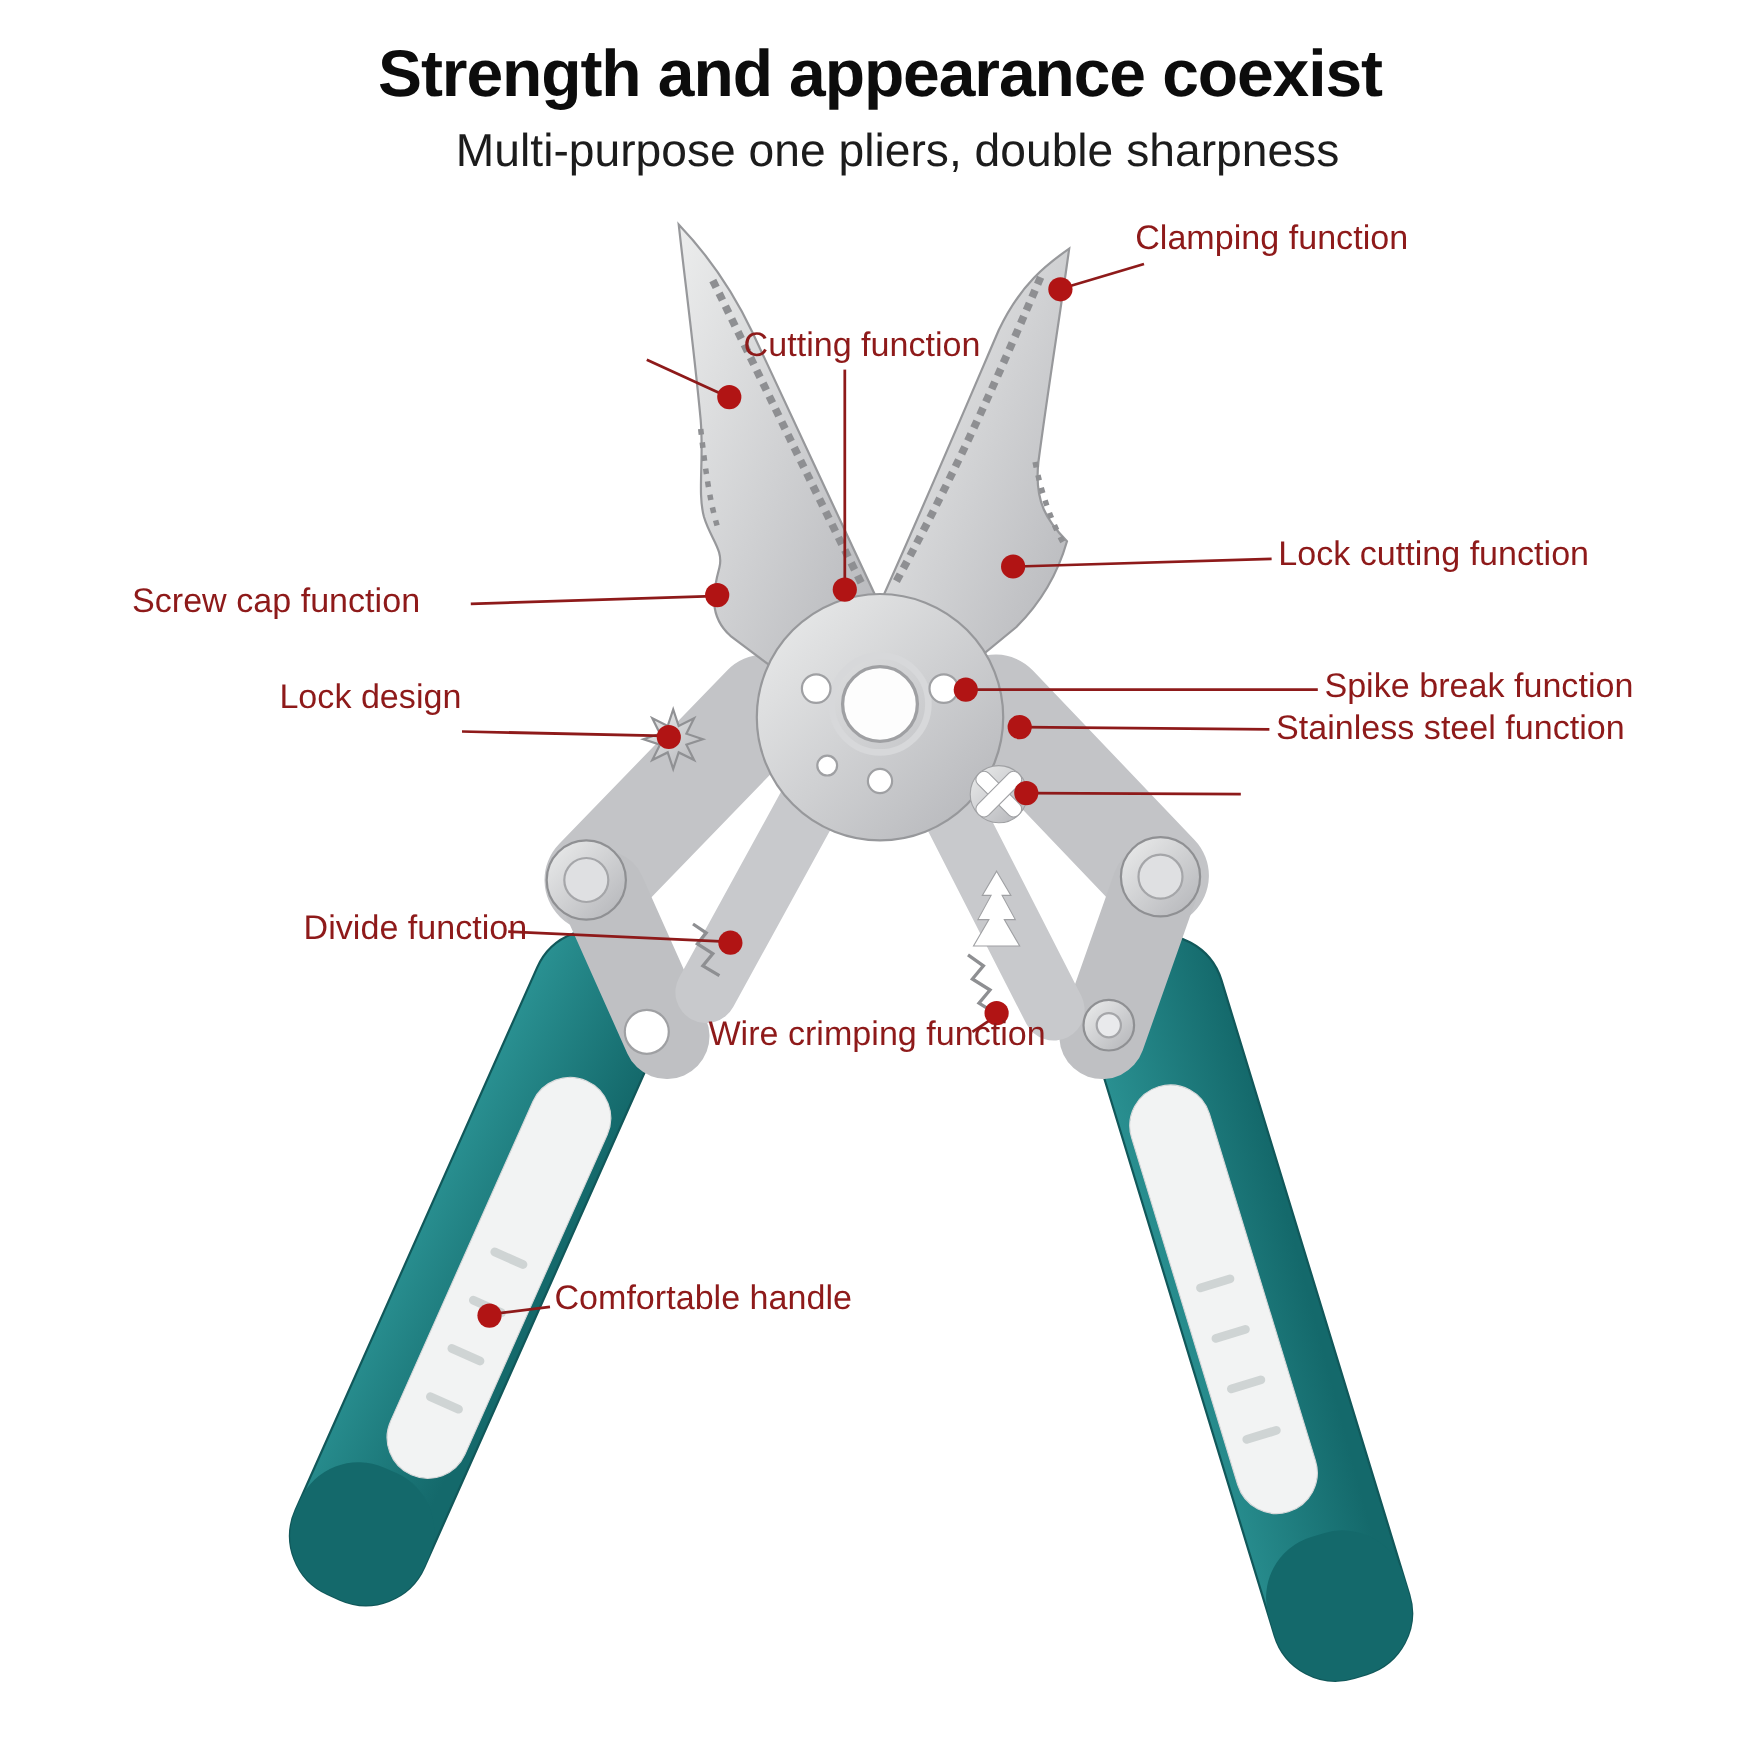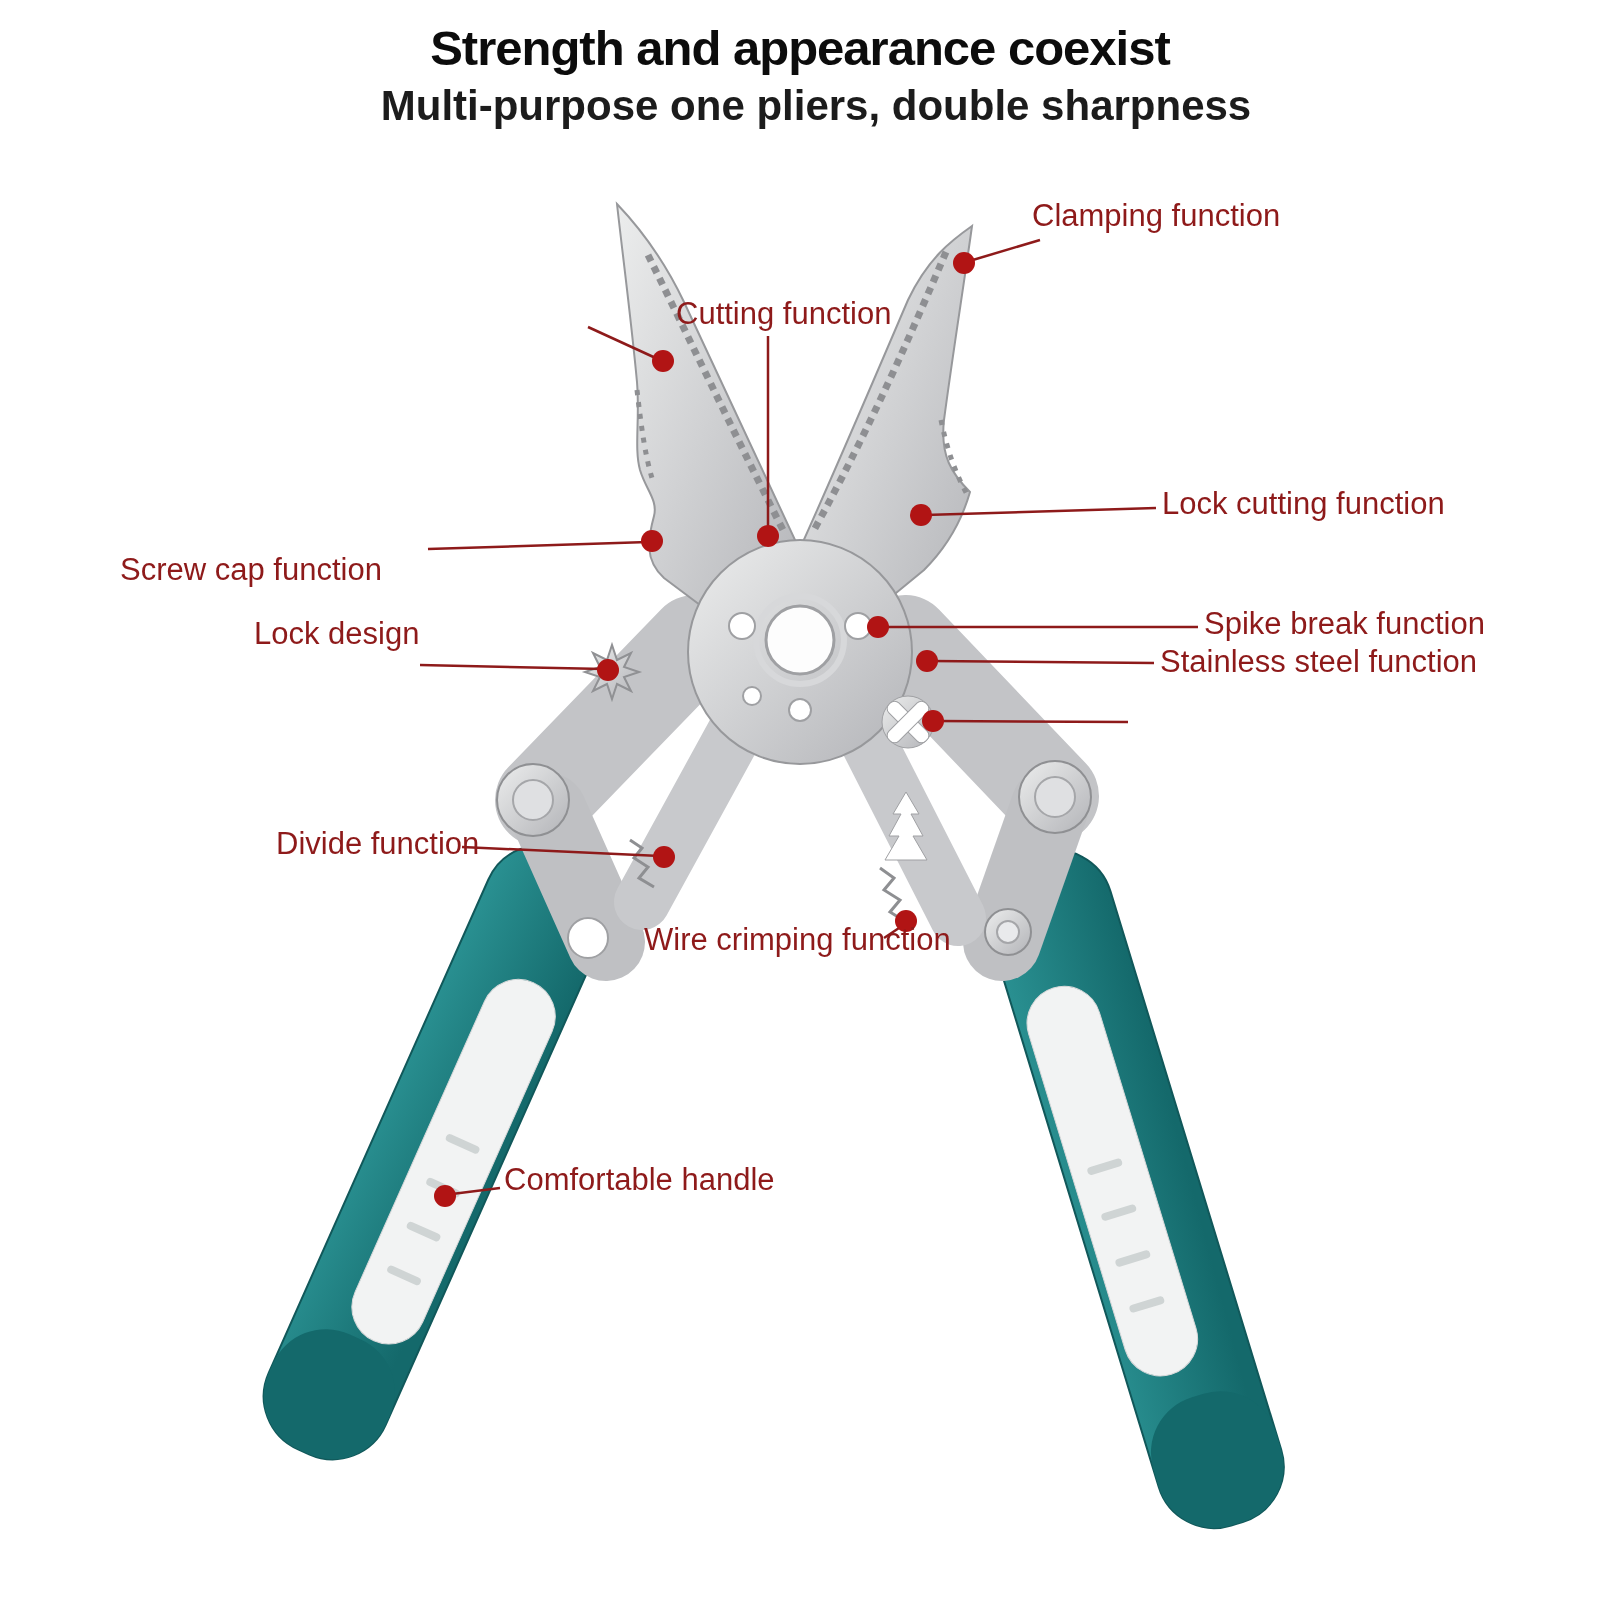--- a/index.html
+++ b/index.html
@@ -3,25 +3,25 @@
 <meta charset="utf-8">
 <style>
   html,body { margin:0; padding:0; }
   body {
     width:1600px; height:1600px; position:relative; overflow:hidden;
     background:#ffffff;
     font-family:"Liberation Sans", sans-serif;
   }
   .header { position:absolute; top:20px; left:0; width:1600px; text-align:center; z-index:5; }
   .title {
-    margin:0; font-size:49px; font-weight:900; letter-spacing:-1px;
+    margin:12px; font-size:60px; font-weight:900; letter-spacing:-1px;
     color:var(--title-color,#0c0c0c);
   }
   .subtitle {
-    margin:6px 0 0 0; font-size:42px; font-weight:700;
+    margin:6px 0 0 0; font-size:42px; font-weight:400;
     color:var(--subtitle-color,#1c1c1c);
     padding-left:32px;
   }
   #pliers-svg { position:absolute; left:0; top:0; z-index:1; }
   #ann-svg    { position:absolute; left:0; top:0; z-index:3; pointer-events:none; }
   #annotation-labels { position:absolute; left:0; top:0; width:1600px; height:1388px; z-index:4; pointer-events:none; }
   .ann-label {
     position:absolute; white-space:nowrap;
     font-size:31px; font-weight:400;
     color:var(--annotation-color,#8e1a1a);
@@ -161,20 +161,20 @@
     <line class="ann-line" x1="884" y1="938" x2="902" y2="926"></line>
     <circle class="ann-dot" cx="906" cy="921" r="11"></circle>
     <line class="ann-line" x1="500" y1="1188" x2="452" y2="1194"></line>
     <circle class="ann-dot" cx="445" cy="1196" r="11"></circle>
   </svg>
 
 <div id="annotation-labels">
     <div class="ann-label" style="left: 1032px; top: 198px;">Clamping function</div>
     <div class="ann-label" style="left: 676px; top: 296px;">Cutting function</div>
     <div class="ann-label" style="left: 1162px; top: 486px;">Lock cutting function</div>
-    <div class="ann-label" style="left: 120px; top: 552px;">Screw cap function</div>
+    <div class="ann-label" style="left: 120px; top: 528px;">Screw cap function</div>
     <div class="ann-label" style="left: 1204px; top: 606px;">Spike break function</div>
     <div class="ann-label" style="left: 1160px; top: 644px;">Stainless steel function</div>
     <div class="ann-label" style="left: 254px; top: 616px;">Lock design</div>
     <div class="ann-label" style="left: 256px; top: 826px; margin-left: 20px;">Divide function</div>
     <div class="ann-label" style="left: 644px; top: 922px;">Wire crimping function</div>
     <div class="ann-label" style="left: 504px; top: 1162px;">Comfortable handle</div>
   </div>
 
 </body></html>

